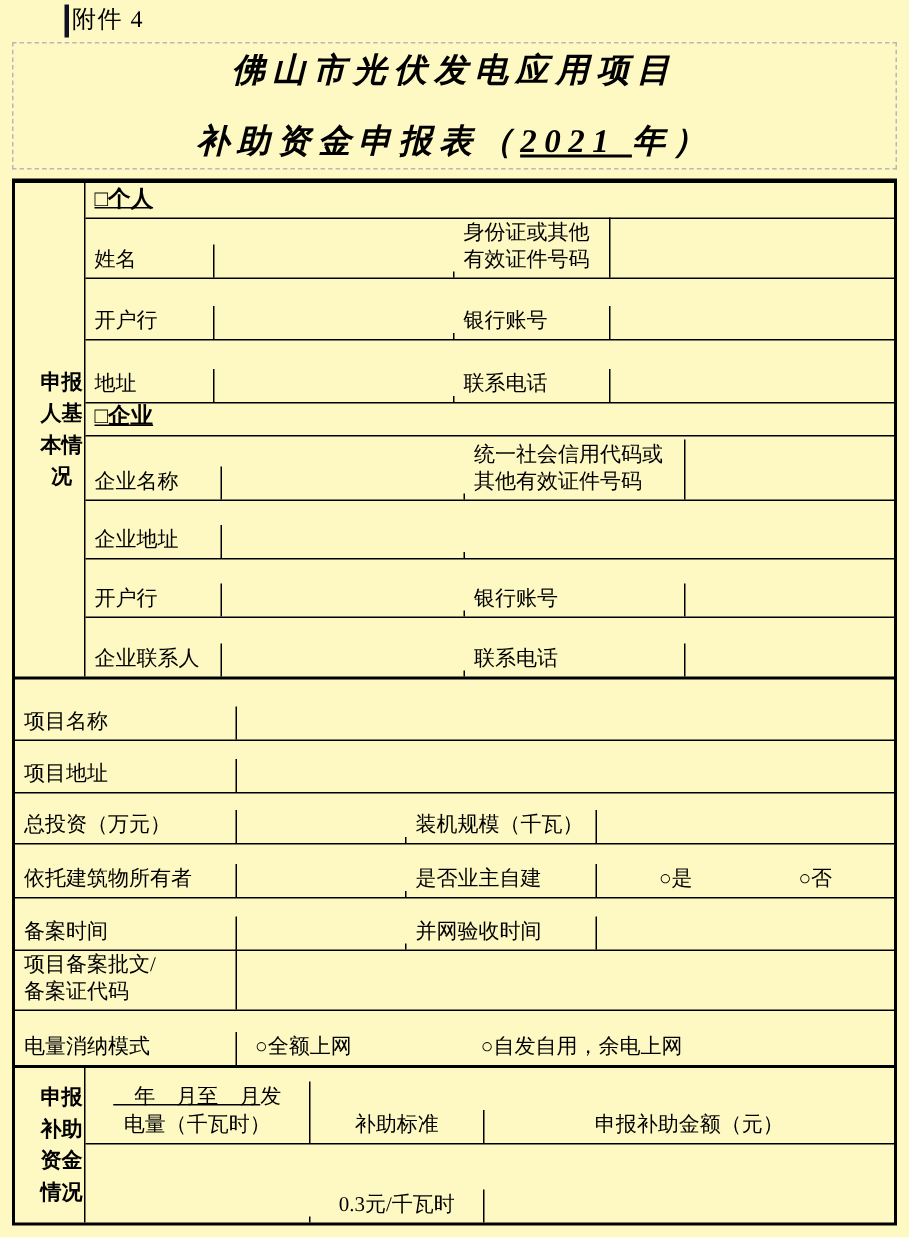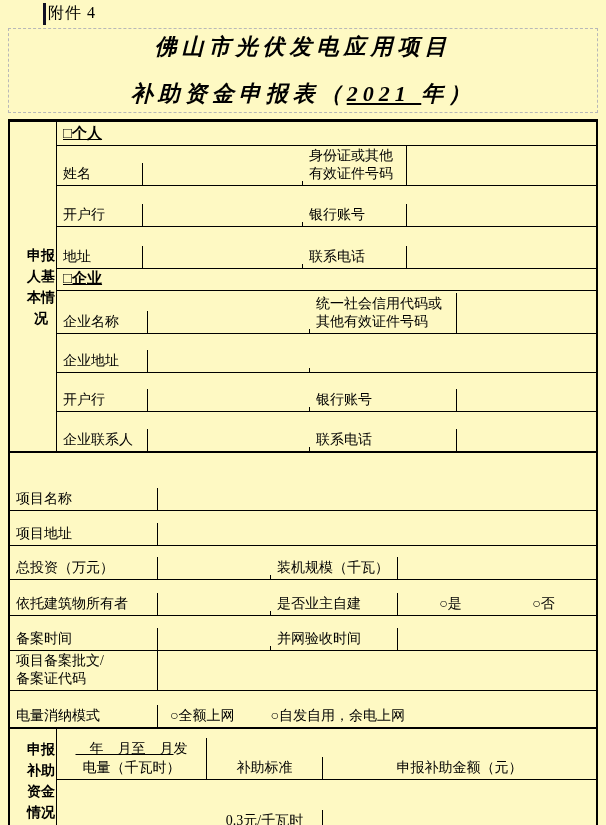--- a/index.html
+++ b/index.html
@@ -39,21 +39,21 @@
   .chk { font-weight:bold; font-size:15px; }
   .chk span { text-decoration:underline; }
 
   
   .w-l1a{width:86px;min-width:86px} .w-v1a{width:160px;min-width:160px} .w-l2a{width:104px;min-width:104px}
   .w-l1b{width:91px;min-width:91px} .w-v1b{width:162px;min-width:162px} .w-l2b{width:147px;min-width:147px}
   .w-l1c{width:148px;min-width:148px} .w-v1c{width:113px;min-width:113px} .w-l2c{width:127px;min-width:127px}
   .w-c1{width:150px;min-width:150px} .w-c2{width:116px;min-width:116px}
 
   .opts { justify-content:space-around; }
-  .mode-opts { padding-left:12px; gap:36px; }
+  .mode-opts { padding-left:12px; gap:86px; }
   .kwh-head { flex-direction:column; justify-content:center; gap:1px; }
 </style>
 </head>
 <body>
 
 <div class="page">
 
   <div class="caret"></div>
   <div class="attachment">附件 4</div>
 
@@ -120,21 +120,21 @@
           <div class="cell w-l1b">企业联系人</div>
           <div class="cell w-v1b"></div>
           <div class="cell w-l2b">联系电话</div>
           <div class="cell grow"></div>
         </div>
       </div>
     </div>
 
     <div class="section">
       <div class="rows">
-        <div class="row" style="height:58px">
+        <div class="row" style="height:41px">
           <div class="cell w-l1c">项目名称</div>
           <div class="cell grow"></div>
         </div>
         <div class="row" style="height:35px">
           <div class="cell w-l1c">项目地址</div>
           <div class="cell grow"></div>
         </div>
         <div class="row" style="height:34px">
           <div class="cell w-l1c">总投资（万元）</div>
           <div class="cell w-v1c"></div>

